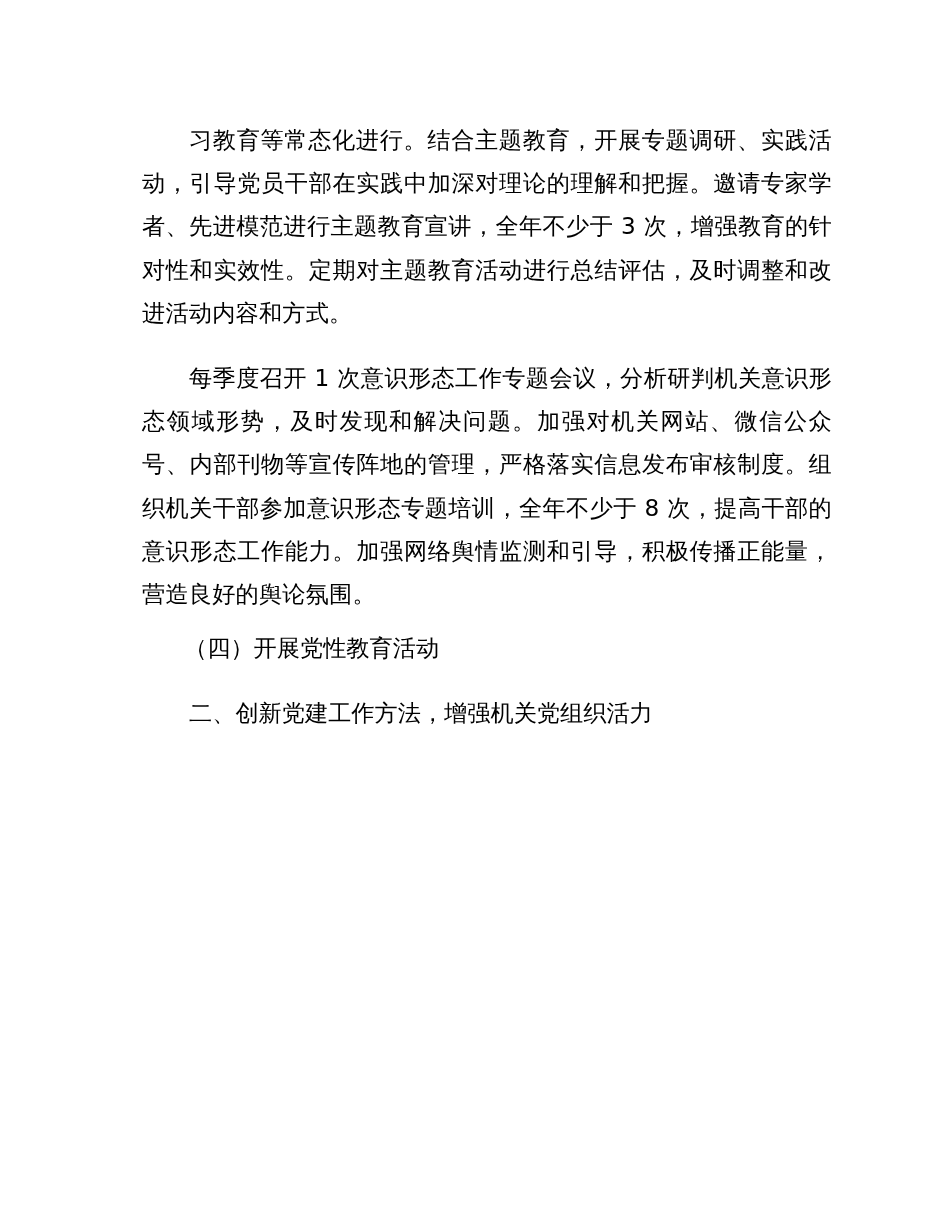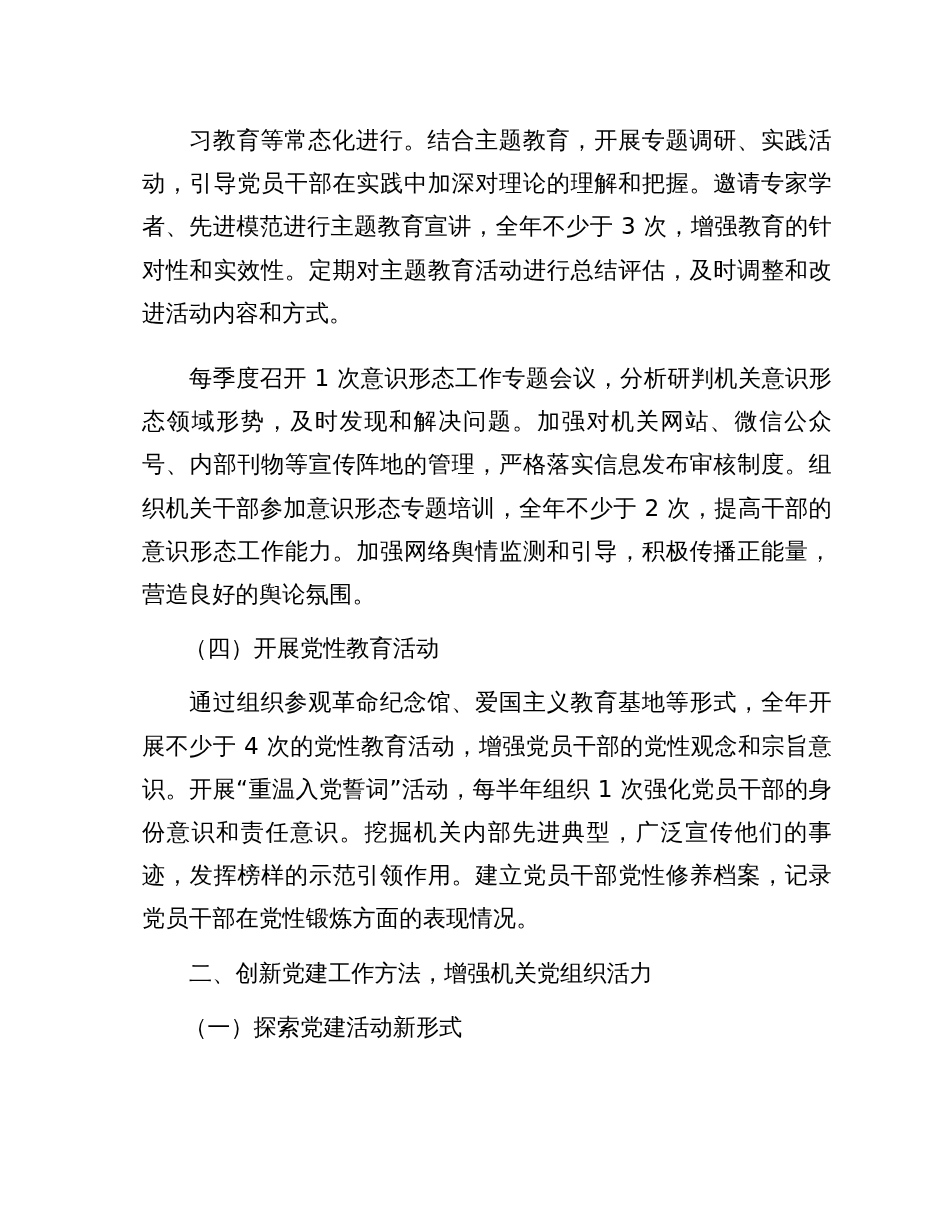--- a/index.html
+++ b/index.html
@@ -12,22 +12,20 @@
   .h { font-size:23.2px; line-height:43.2px; margin:0; }
   .gap { height:11px; }
 </style>
 </head>
 <body>
 
 <div class="page">
   <p class="p indent">习教育等常态化进行。结合主题教育，开展专题调研、实践活动，引导党员干部在实践中加深对理论的理解和把握。邀请专家学者、先进模范进行主题教育宣讲，全年不少于 3 次，增强教育的针对性和实效性。定期对主题教育活动进行总结评估，及时调整和改进活动内容和方式。</p>
   <div class="gap"></div>
   <div class="gap"></div>
-  <p class="p indent">每季度召开 1 次意识形态工作专题会议，分析研判机关意识形态领域形势，及时发现和解决问题。加强对机关网站、微信公众号、内部刊物等宣传阵地的管理，严格落实信息发布审核制度。组织机关干部参加意识形态专题培训，全年不少于 2 次，提高干部的意识形态工作能力。加强网络舆情监测和引导，积极传播正能量，营造良好的舆论氛围。</p>
+  <p class="p indent">每季度召开 1 次意识形态工作专题会议，分析研判机关意识形态领域形势，及时发现和解决问题。加强对机关网站、微信公众号、内部刊物等宣传阵地的管理，严格落实信息发布审核制度。组织机关干部参加意识形态专题培训，全年不少于 8 次，提高干部的意识形态工作能力。加强网络舆情监测和引导，积极传播正能量，营造良好的舆论氛围。</p>
   <div class="gap"></div>
   <p class="h" style="padding-left:42px">（四）开展党性教育活动</p>
   <div class="gap"></div>
-  <p class="p indent">通过组织参观革命纪念馆、爱国主义教育基地等形式，全年开展不少于 4 次的党性教育活动，增强党员干部的党性观念和宗旨意识。开展“重温入党誓词”活动，每半年组织 1 次强化党员干部的身份意识和责任意识。挖掘机关内部先进典型，广泛宣传他们的事迹，发挥榜样的示范引领作用。建立党员干部党性修养档案，记录党员干部在党性锻炼方面的表现情况。</p>
   <div class="gap"></div>
   <p class="h" style="padding-left:47px">二、创新党建工作方法，增强机关党组织活力</p>
   <div class="gap"></div>
-  <p class="h" style="padding-left:42px">（一）探索党建活动新形式</p>
 </div>
 
 </body></html>

